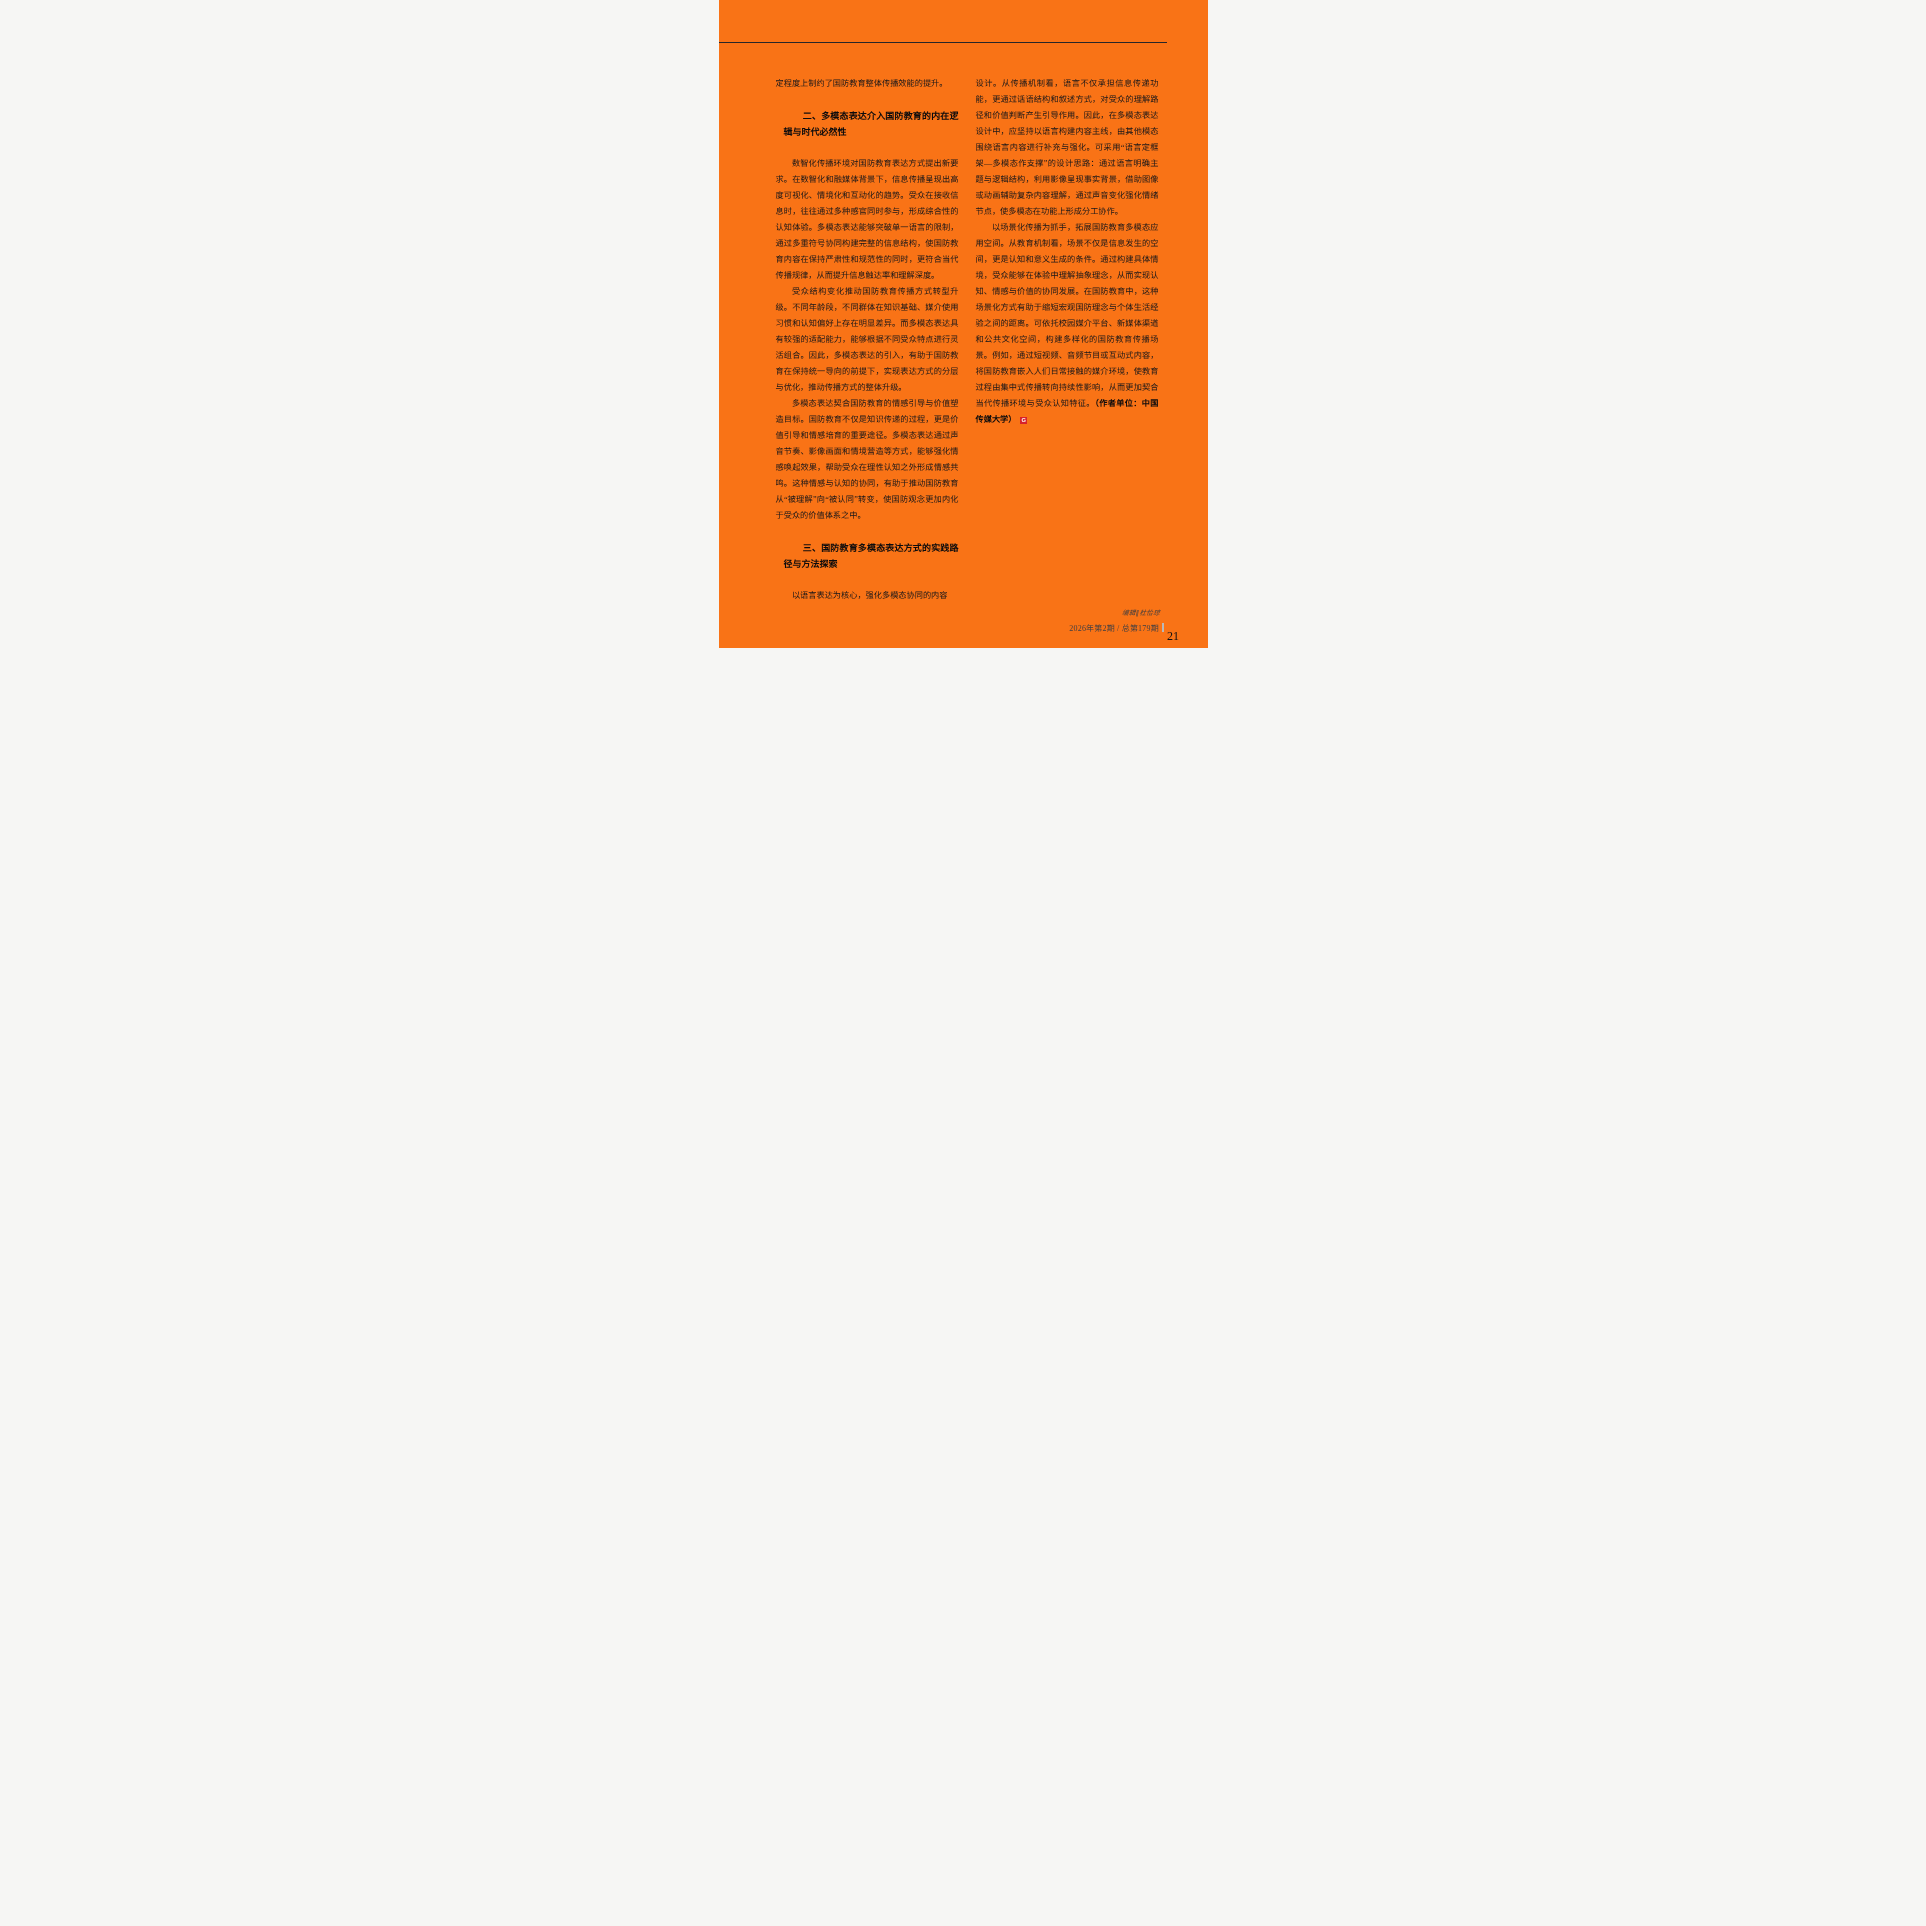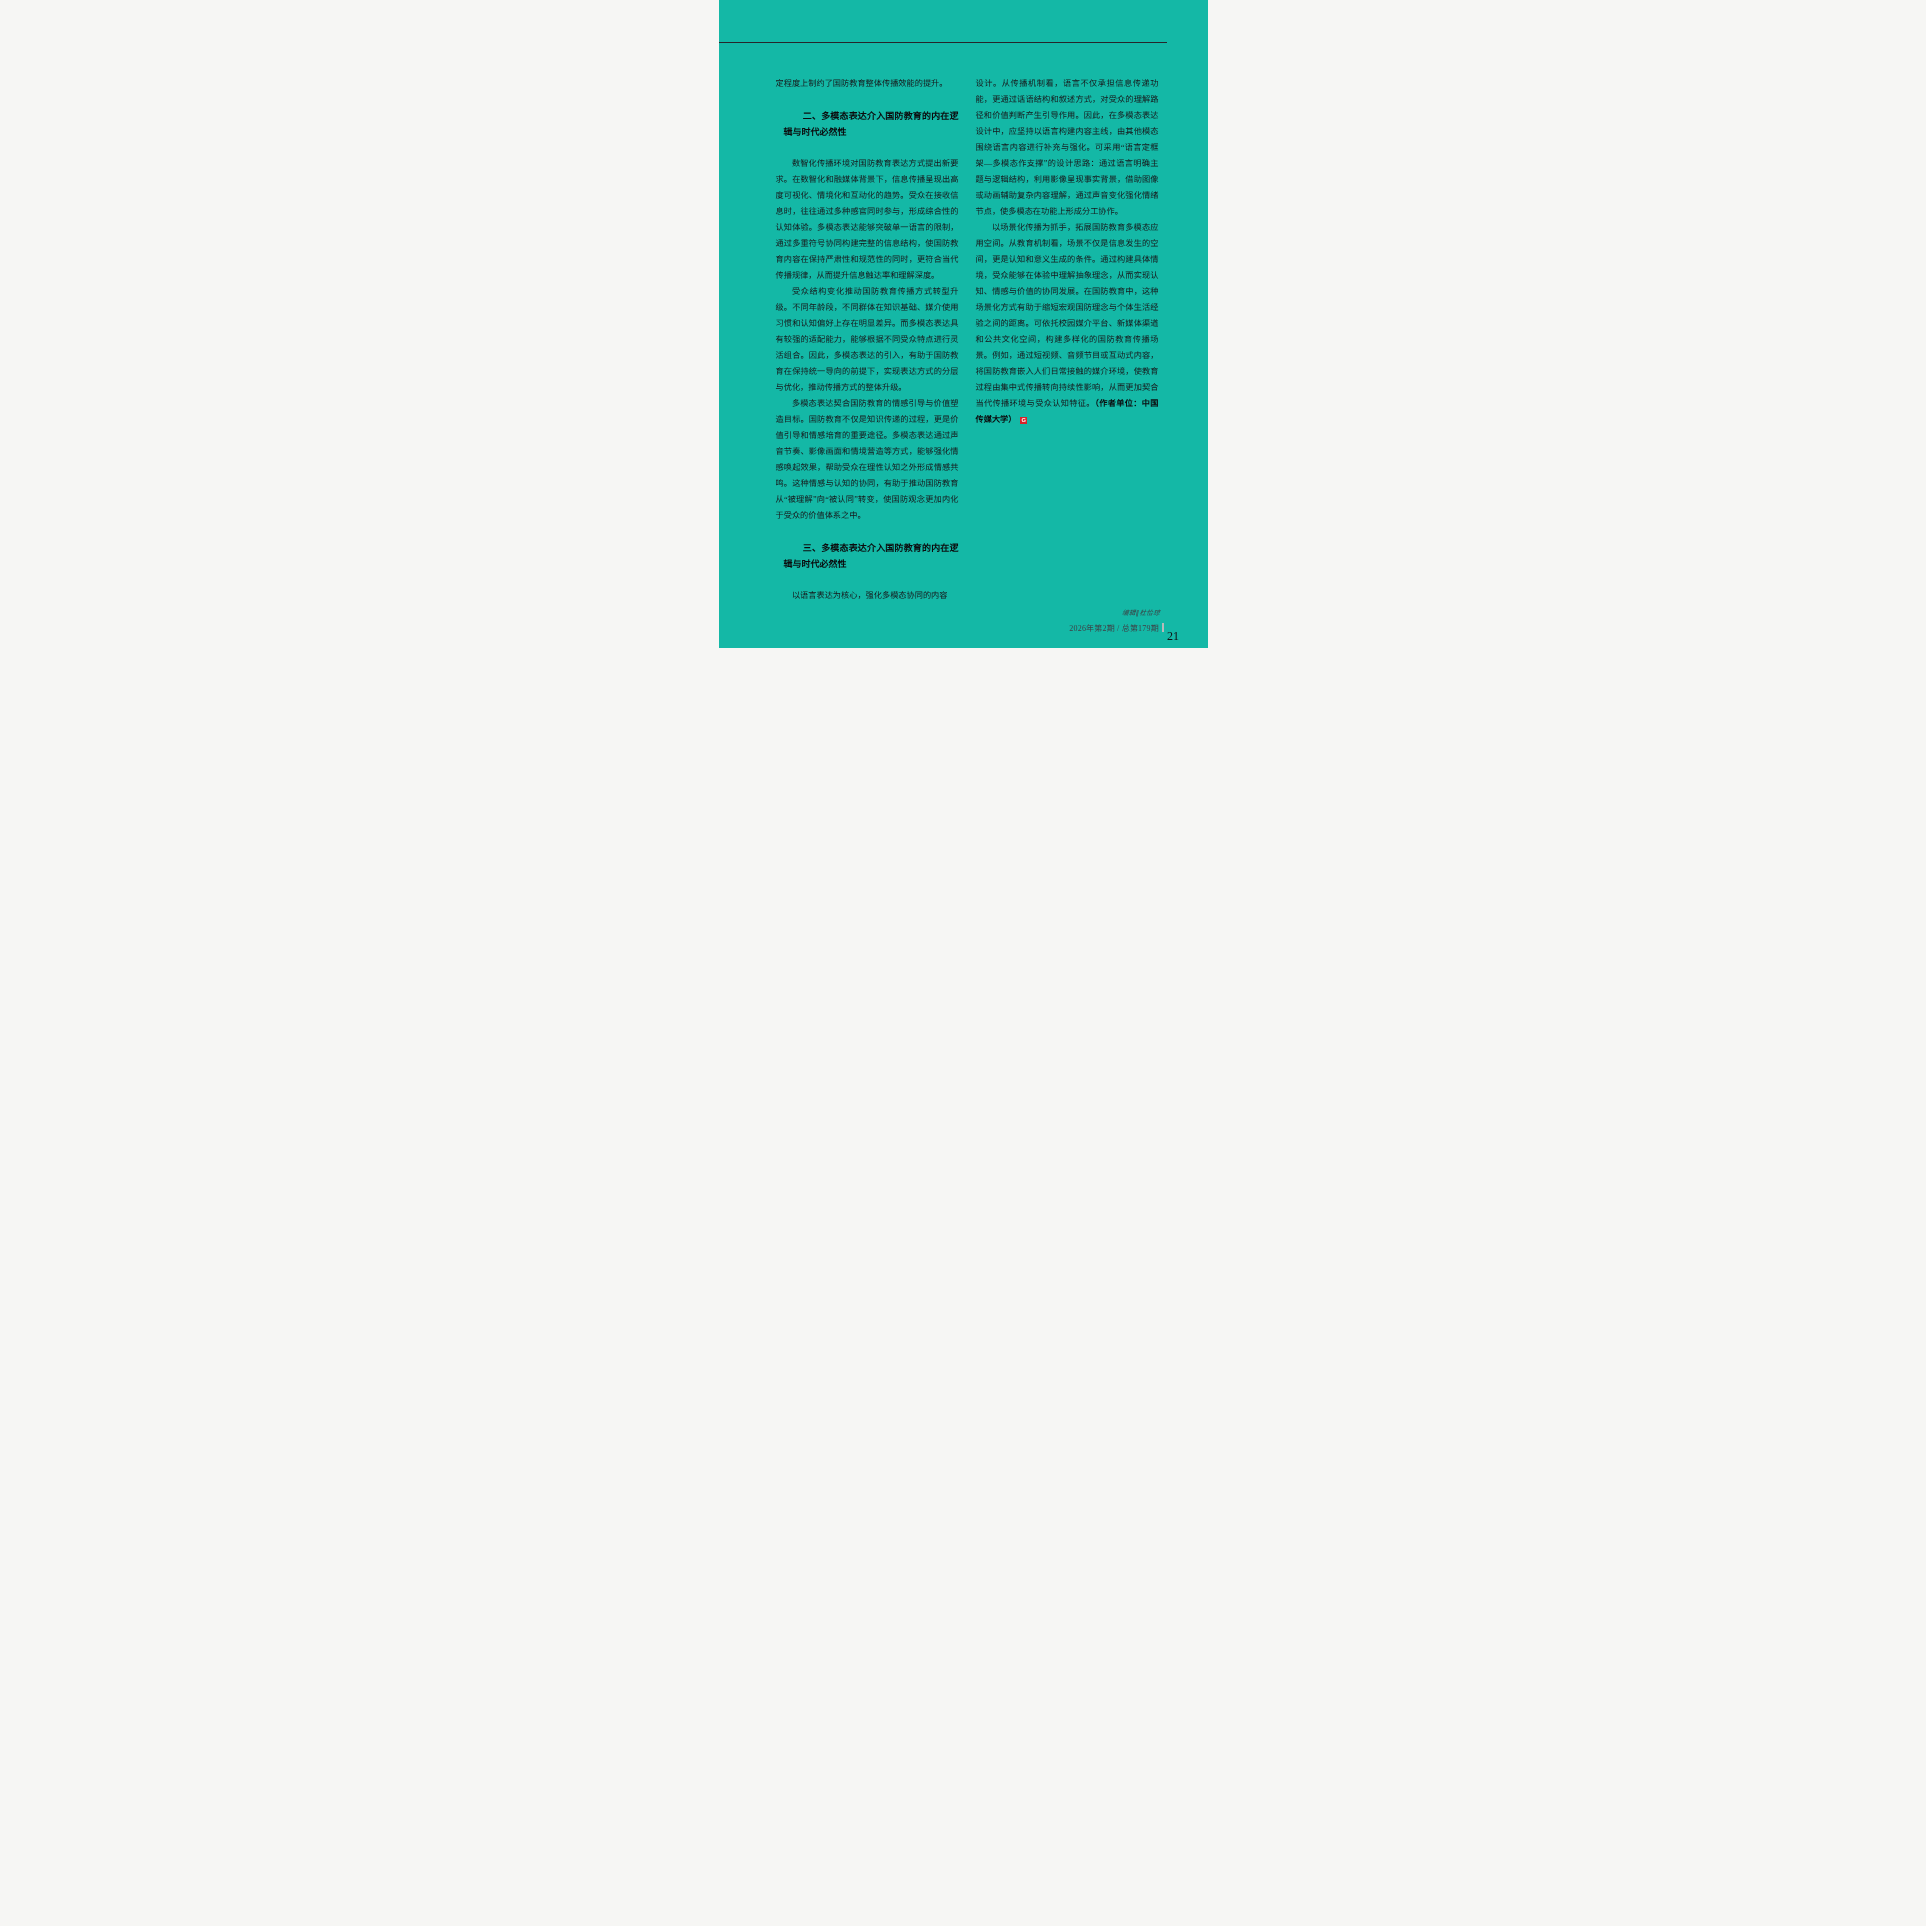--- a/index.html
+++ b/index.html
@@ -5,21 +5,21 @@
   html, body {
     margin: 0;
     padding: 0;
     background: #f6f6f4;
   }
   .page {
     position: relative;
     width: 489px;
     height: 648px;
     margin: 0 auto;
-    background: #14b8a6;
+    background: #f97316;
     overflow: hidden;
     font-family: "Liberation Serif", "DejaVu Serif", serif;
   }
   .top-rule {
     position: absolute;
     left: 0;
     top: 42px;
     width: 448px;
     height: 0.8px;
     background: #26262a;
@@ -122,21 +122,21 @@
     <p class="body-line">定程度上制约了国防教育整体传播效能的提升。</p>
 
     <h2 class="heading">二、多模态表达介入国防教育的内在逻辑与时代必然性</h2>
 
     <p class="indent gap-above">数智化传播环境对国防教育表达方式提出新要求。在数智化和融媒体背景下，信息传播呈现出高度可视化、情境化和互动化的趋势。受众在接收信息时，往往通过多种感官同时参与，形成综合性的认知体验。多模态表达能够突破单一语言的限制，通过多重符号协同构建完整的信息结构，使国防教育内容在保持严肃性和规范性的同时，更符合当代传播规律，从而提升信息触达率和理解深度。</p>
 
     <p class="indent">受众结构变化推动国防教育传播方式转型升级。不同年龄段，不同群体在知识基础、媒介使用习惯和认知偏好上存在明显差异。而多模态表达具有较强的适配能力，能够根据不同受众特点进行灵活组合。因此，多模态表达的引入，有助于国防教育在保持统一导向的前提下，实现表达方式的分层与优化，推动传播方式的整体升级。</p>
 
     <p class="indent">多模态表达契合国防教育的情感引导与价值塑造目标。国防教育不仅是知识传递的过程，更是价值引导和情感培育的重要途径。多模态表达通过声音节奏、影像画面和情境营造等方式，能够强化情感唤起效果，帮助受众在理性认知之外形成情感共鸣。这种情感与认知的协同，有助于推动国防教育从“被理解”向“被认同”转变，使国防观念更加内化于受众的价值体系之中。</p>
 
-    <h2 class="heading">三、多模态表达介入国防教育的内在逻辑与时代必然性</h2>
+    <h2 class="heading">三、国防教育多模态表达方式的实践路径与方法探索</h2>
 
     <p class="indent gap-above">以语言表达为核心，强化多模态协同的内容</p>
   </div>
 
   <div class="col col-right">
     <p>设计。从传播机制看，语言不仅承担信息传递功能，更通过话语结构和叙述方式，对受众的理解路径和价值判断产生引导作用。因此，在多模态表达设计中，应坚持以语言构建内容主线，由其他模态围绕语言内容进行补充与强化。可采用“语言定框架—多模态作支撑”的设计思路：通过语言明确主题与逻辑结构，利用影像呈现事实背景，借助图像或动画辅助复杂内容理解，通过声音变化强化情绪节点，使多模态在功能上形成分工协作。</p>
 
 
     <p class="indent">
       <span>以场景化传播为抓手，拓展国防教育多模态应用空间。从教育机制看，场景不仅是信息发生的空间，更是认知和意义生成的条件。通过构建具体情境，受众能够在体验中理解抽象理念，从而实现认知、情感与价值的协同发展。在国防教育中，这种场景化方式有助于缩短宏观国防理念与个体生活经验之间的距离。可依托校园媒介平台、新媒体渠道和公共文化空间，构建多样化的国防教育传播场景。例如，通过短视频、音频节目或互动式内容，将国防教育嵌入人们日常接触的媒介环境，使教育过程由集中式传播转向持续性影响，从而更加契合当代传播环境与受众认知特征。</span><span class="author-note">（作者单位：中国传媒大学）</span><span class="g-mark">G</span>

